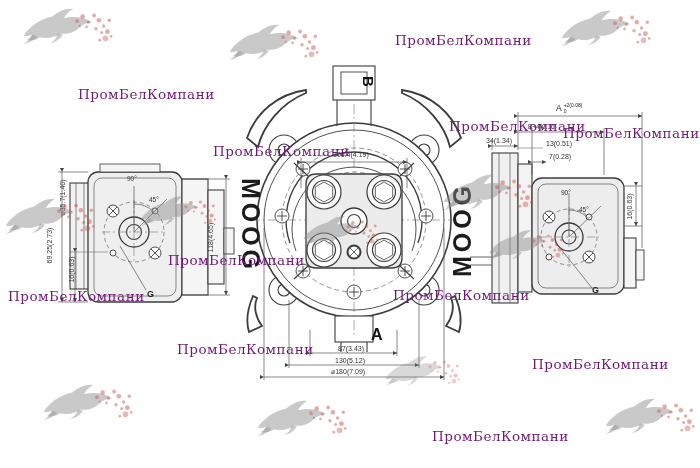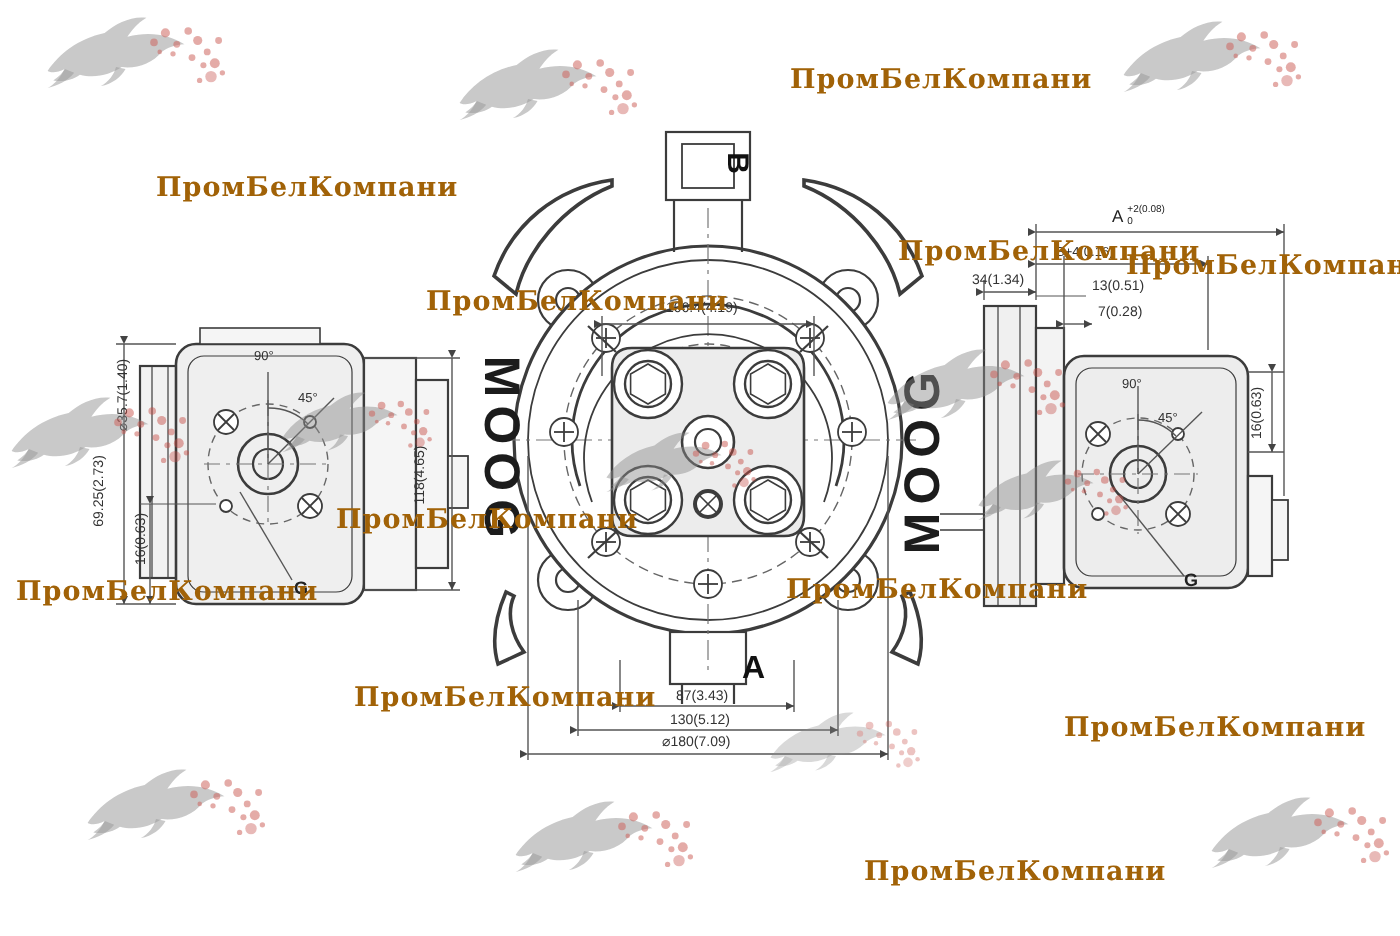--- a/index.html
+++ b/index.html
@@ -1,22 +1,22 @@
 <!DOCTYPE html>
 <html><head>
 <meta charset="utf-8">
 <style>
   html,body{margin:0;padding:0;background:#fff;}
   .canvas{position:relative;width:700px;height:468px;background:#ffffff;overflow:hidden;
           font-family:"Liberation Sans",sans-serif;color:#333;}
   svg{display:block;}
   .art{position:absolute;left:0;top:0;}
   
-  .wm-text{position:absolute;font-family:"DejaVu Serif",serif;font-weight:bold;
-           font-size:13.5px;color:#a16207;letter-spacing:.5px;white-space:nowrap;
+  .wm-text{position:absolute;font-family:"DejaVu Serif",serif;font-weight:normal;
+           font-size:13.5px;color:#701a75;letter-spacing:.5px;white-space:nowrap;
            user-select:none;pointer-events:none;}
   .wm-logo{position:absolute;width:95px;height:42px;opacity:.85;pointer-events:none;}
   .wm-logo.small{width:80px;height:36px;}
   
   .dim{position:absolute;font-size:7px;color:#333;white-space:nowrap;line-height:1;}
   .dim.rot{transform:rotate(-90deg);transform-origin:center center;}
   .ang{position:absolute;font-size:6.5px;color:#333;white-space:nowrap;line-height:1;}
   .portlbl{position:absolute;font-weight:bold;color:#111;line-height:1;}
   .portlbl.b{transform:rotate(90deg);}
   .glbl{position:absolute;font-size:9px;font-weight:bold;color:#222;line-height:1;}

